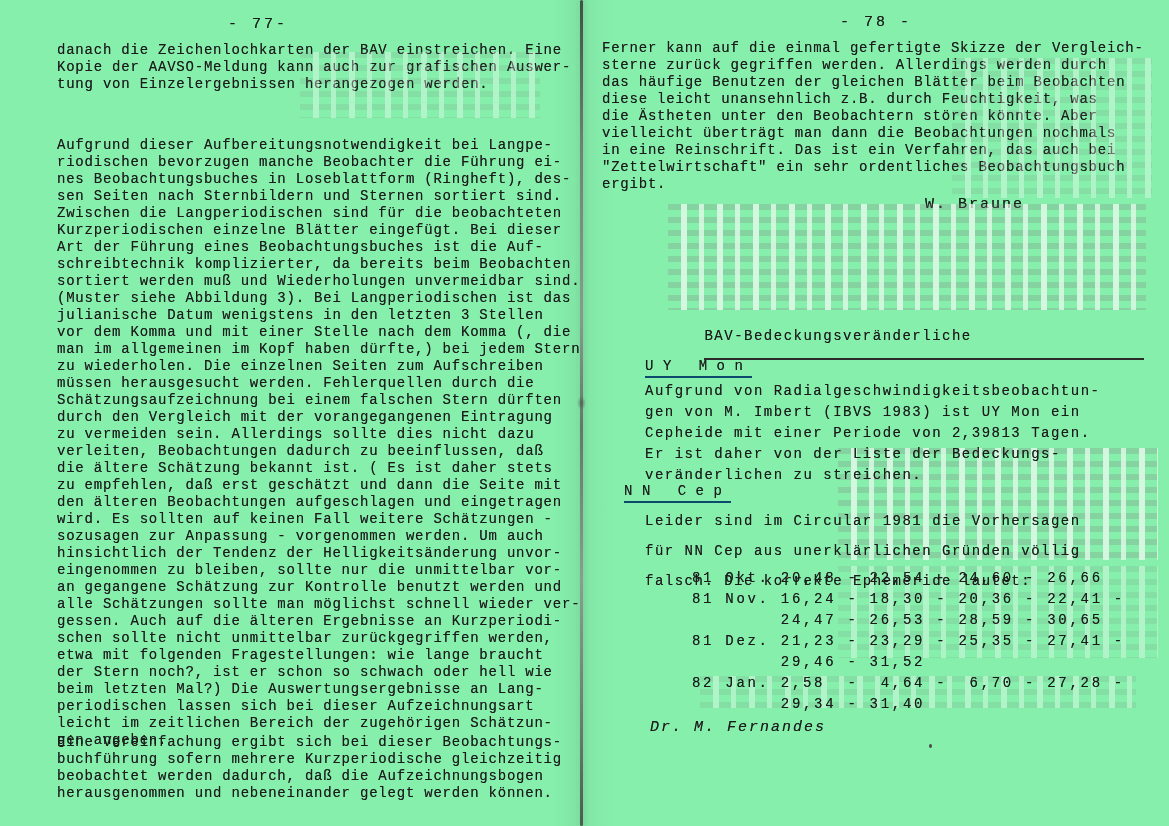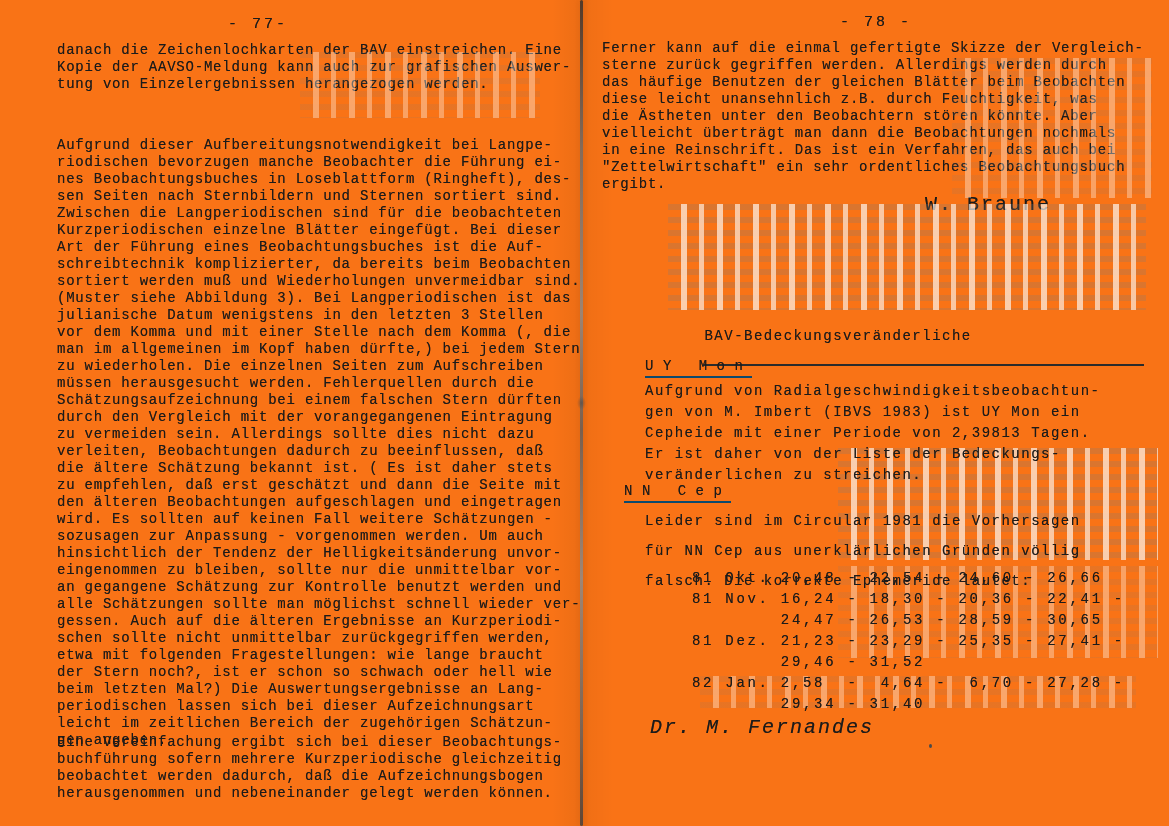--- a/index.html
+++ b/index.html
@@ -2,21 +2,21 @@
 <html><head>
 <meta charset="utf-8">
 <style>
   html,body{margin:0;padding:0;}
   body{
     width:1169px;height:826px;position:relative;overflow:hidden;
     background:#fdfdfc;
     font-family:"Liberation Mono","DejaVu Sans Mono",monospace;
     color:#1b1b1b;
   }
-  .scan-sheet{position:absolute;inset:0;background:#f97316;}
+  .scan-sheet{position:absolute;inset:0;background:#86efac;}
   
   .gutter-shade{
     position:absolute;left:552px;top:0;width:62px;height:826px;
     background:linear-gradient(90deg,rgba(0,0,0,0) 0%,rgba(0,0,0,.05) 45%,rgba(0,0,0,.07) 50%,rgba(0,0,0,.03) 62%,rgba(0,0,0,0) 100%);
   }
   .fold-line{
     position:absolute;left:580px;top:0;width:3px;height:826px;border-radius:2px;
     background:linear-gradient(180deg,#2e2e2e 0%,#6b6b6b 18%,#8a8a8a 38%,#5d5d5d 52%,#8d8d8d 70%,#636363 88%,#3d3d3d 100%);
     opacity:.8;
     box-shadow:2px 0 5px rgba(0,0,0,.08), -2px 0 5px rgba(0,0,0,.07);
@@ -29,31 +29,31 @@
   .tw{
     position:absolute;white-space:pre;
     font-size:14px;line-height:17px;letter-spacing:.78px;
     text-shadow:0 0 .6px rgba(25,25,25,.6);
   }
   .pagenum{font-size:15px;letter-spacing:3px;}
   .sec{font-size:14px;line-height:21px;letter-spacing:1.5px;}
   .sec-head-line1{letter-spacing:2.25px;white-space:pre;}
   .sec-head-line2{
     display:inline-block;white-space:pre;letter-spacing:1.5px;
-    width:440px;padding-bottom:19px;margin-top:4px;
+    width:440px;padding-bottom:13px;margin-top:4px;
     border-bottom:2px solid #2b2b2b;
   }
   .sec-title{
     position:absolute;white-space:pre;
     font-size:14px;letter-spacing:9.5px;
     padding-bottom:2px;border-bottom:2px solid #0c4a6e;
     text-shadow:0 0 .6px rgba(25,25,25,.6);
   }
   .ephemeris{font-size:14px;line-height:21px;letter-spacing:2.7px;}
-  .signature{font-size:20px;letter-spacing:2px;}
+  .signature{font-size:15px;letter-spacing:2px;}
   
   .bleed{
     position:absolute;pointer-events:none;
     background:
       repeating-linear-gradient(90deg,rgba(255,255,255,0) 0 13px,rgba(252,252,250,.92) 13px 19px,rgba(255,255,255,0) 19px 31px,rgba(252,252,250,.85) 31px 36px),
       repeating-linear-gradient(180deg,rgba(125,125,125,.34) 0 6px,rgba(0,0,0,0) 6px 13px);
     filter:blur(.7px);
     opacity:.72;
   }
   .bleed.light{opacity:.4;}

